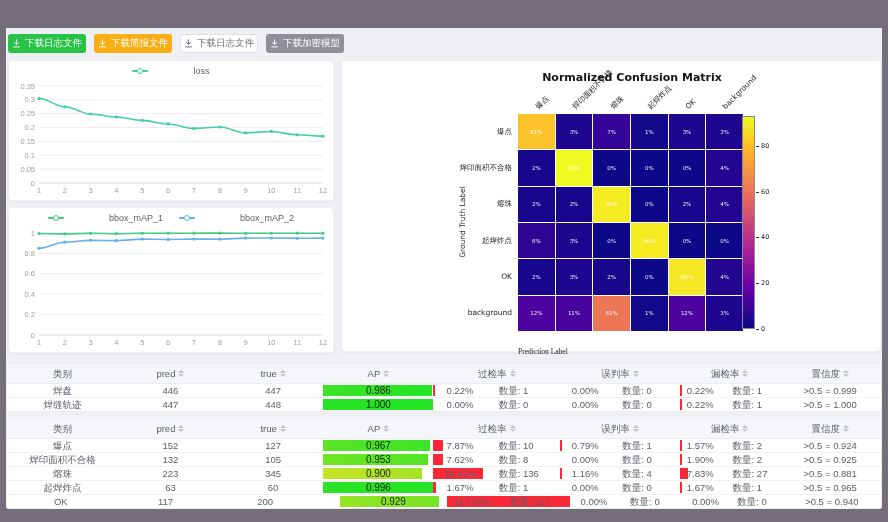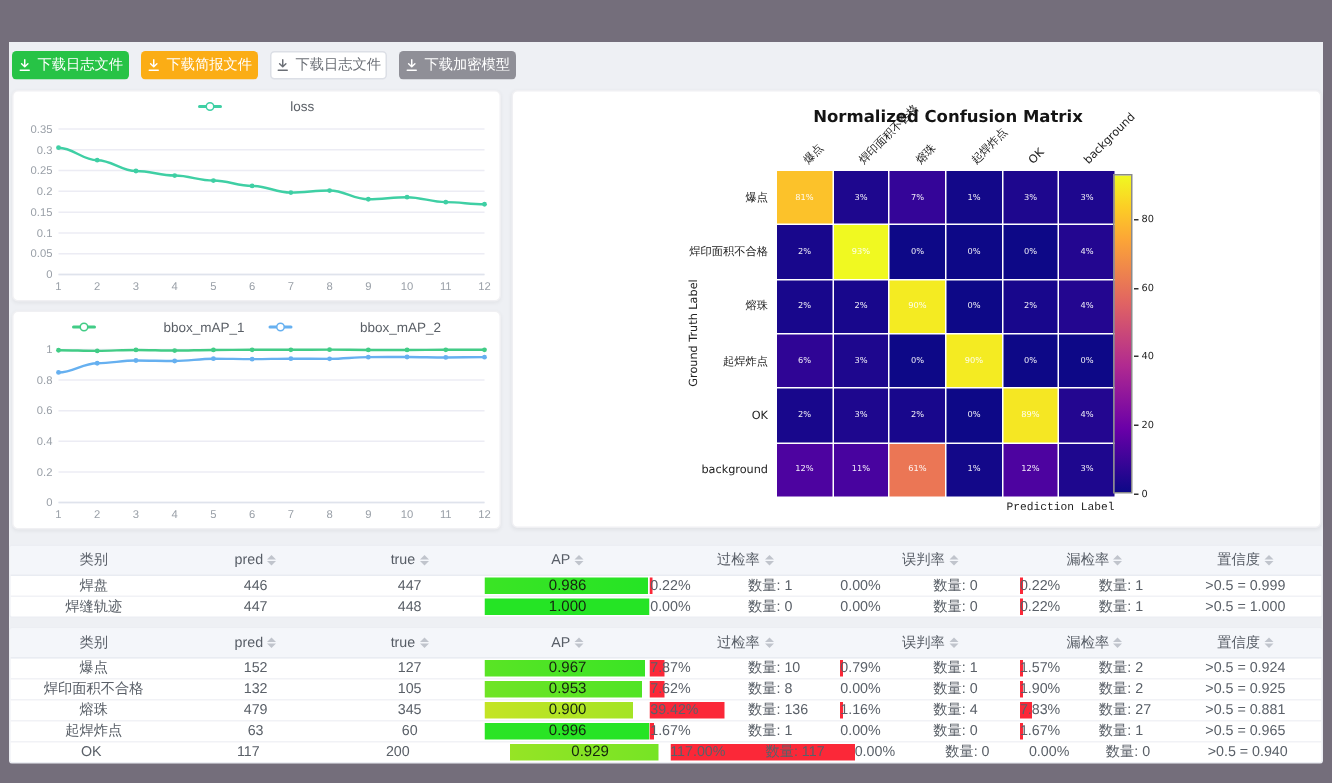--- a/index.html
+++ b/index.html
@@ -22,21 +22,21 @@
   .litem{display:inline-flex;align-items:center;gap:5px;cursor:pointer;}
   .lmark{position:relative;width:16px;height:2px;border-radius:1px;}
   .lcirc{position:absolute;left:5px;top:-2px;width:4px;height:4px;border:1.5px solid;border-radius:50%;background:#fff;}
   .ltext{font-size:9px;color:#5a5f66;padding-left:40px;}
   
   .mx-title{position:absolute;top:10px;left:110px;width:360px;text-align:center;font-family:"DejaVu Sans",sans-serif;font-weight:bold;font-size:11px;color:#141414;}
   .mx-grid{position:absolute;left:176px;top:53px;width:225px;height:217px;display:grid;grid-template-columns:repeat(6,1fr);grid-template-rows:repeat(6,1fr);gap:1px;}
   .mx-cell{display:flex;align-items:center;justify-content:center;font-family:"DejaVu Sans",sans-serif;font-size:5.5px;color:rgba(255,255,255,.92);}
   .mx-rlab{position:absolute;left:0;width:170px;text-align:right;font-family:"DejaVu Sans",sans-serif;font-size:7.5px;color:#222;line-height:10px;}
   .mx-clab{position:absolute;font-family:"DejaVu Sans",sans-serif;font-size:7.5px;color:#222;line-height:9px;white-space:nowrap;transform-origin:0 100%;transform:rotate(-45deg);}
-  .mx-xlabel{position:absolute;top:274px;left:176px;width:225px;text-align:right;font-family:Liberation Mono, monospace;font-size:7.5px;color:#222;}
+  .mx-xlabel{position:absolute;top:286px;left:176px;width:225px;text-align:left;font-family:Liberation Serif, serif;font-size:7.5px;color:#222;}
   .mx-ylabel{position:absolute;top:161px;left:120px;transform:translate(-50%,-50%) rotate(-90deg);font-family:"DejaVu Sans",sans-serif;font-size:7.5px;color:#222;white-space:nowrap;}
   .mx-cbar{position:absolute;left:400px;top:55px;width:13px;height:213px;border:1px solid #8a8a8a;box-sizing:border-box;
     background:linear-gradient(to top,#0d0887 0%,#6a00a8 20%,#b12a90 40%,#e16462 60%,#fca636 80%,#fcce25 90%,#f0f921 100%);}
   .mx-cmark{position:absolute;width:3px;height:1px;background:#333;left:414px;}
   .mx-ctick{position:absolute;left:419px;font-family:"DejaVu Sans",sans-serif;font-size:6.5px;color:#222;}
   
   .tables{position:absolute;left:0;top:335px;width:100%;}
   .tbl{background:#fff;border:1px solid #eceef3;border-radius:2px;margin-bottom:6px;}
   .trow{display:flex;height:13px;border-bottom:1px solid #f1f2f6;}
   .trow:last-child{border-bottom:none;}
@@ -44,21 +44,21 @@
   .tc{display:flex;align-items:center;justify-content:center;font-size:9.5px;color:#5a6068;position:relative;overflow:hidden;box-sizing:border-box;line-height:1;}
   .th{color:#575d66;cursor:pointer;}
   .sort{display:inline-flex;flex-direction:column;margin-left:3px;}
   .sort i{display:block;width:0;height:0;border-left:3px solid transparent;border-right:3px solid transparent;}
   .sort .cu{border-bottom:3.5px solid #c0c4cc;margin-bottom:1px;}
   .sort .cd{border-top:3.5px solid #c0c4cc;}
   .apbar{position:absolute;left:0;top:1px;bottom:1px;}
   .apval{position:relative;z-index:2;font-size:10px;color:#15230f;}
   .ratebar{position:absolute;left:0;top:1px;bottom:1px;background:#fb2838;}
   .ratewrap{position:relative;z-index:2;display:flex;width:100%;}
-  .ratewrap .pct{width:45%;text-align:left;}
+  .ratewrap .pct{width:45%;text-align:center;}
   .ratewrap .cnt{width:52%;text-align:left;padding-left:12px;}
   svg text{font-family:"Liberation Sans",sans-serif;}
 </style>
 </head>
 <body>
 
 <div class="page">
   <div class="toolbar" id="toolbar">
       <button class="tbtn green">
         <svg width="9" height="9" viewBox="0 0 12 12">
@@ -507,21 +507,21 @@
             <div class="ratebar" style="width: max(2px, 1.9%);"></div>
             <div class="ratewrap">
               <span class="pct">1.90%</span>
               <span class="cnt">数量: 2</span>
             </div>
           </div>
           <div class="tc" style="width: 11.6%;">&gt;0.5 = 0.925</div>
         </div>
         <div class="trow">
           <div class="tc" style="width: 12.7%;">熔珠</div>
-          <div class="tc" style="width: 12%;">479</div>
+          <div class="tc" style="width: 12%;">223</div>
           <div class="tc" style="width: 11.5%;">345</div>
           <div class="tc" style="width: 12.6%;">
             <div class="apbar" style="width: 90%; background: linear-gradient(90deg, rgb(196, 228, 37), rgb(164, 228, 37));"></div>
             <span class="apval">0.900</span>
           </div>
           <div class="tc" style="width: 14.5%;">
             <div class="ratebar" style="width: max(2px, 39.42%);"></div>
             <div class="ratewrap">
               <span class="pct">39.42%</span>
               <span class="cnt">数量: 136</span>

